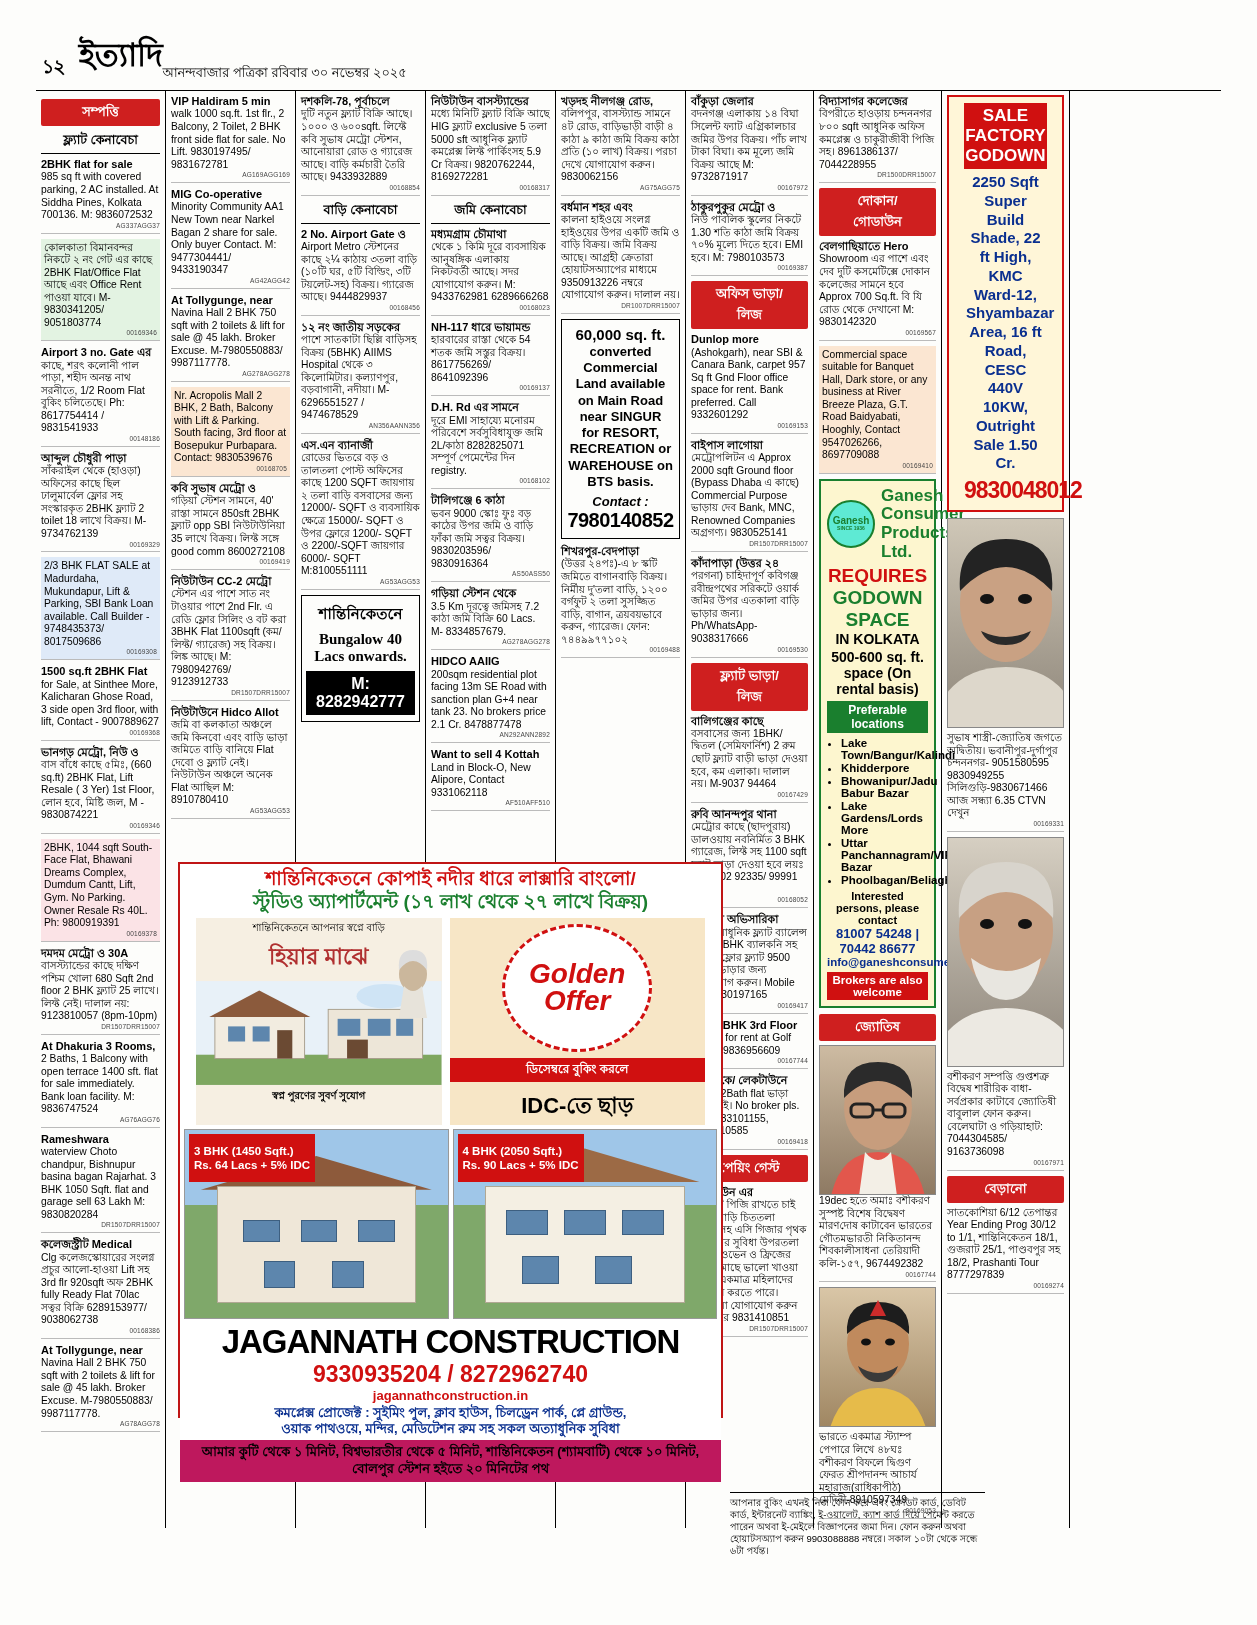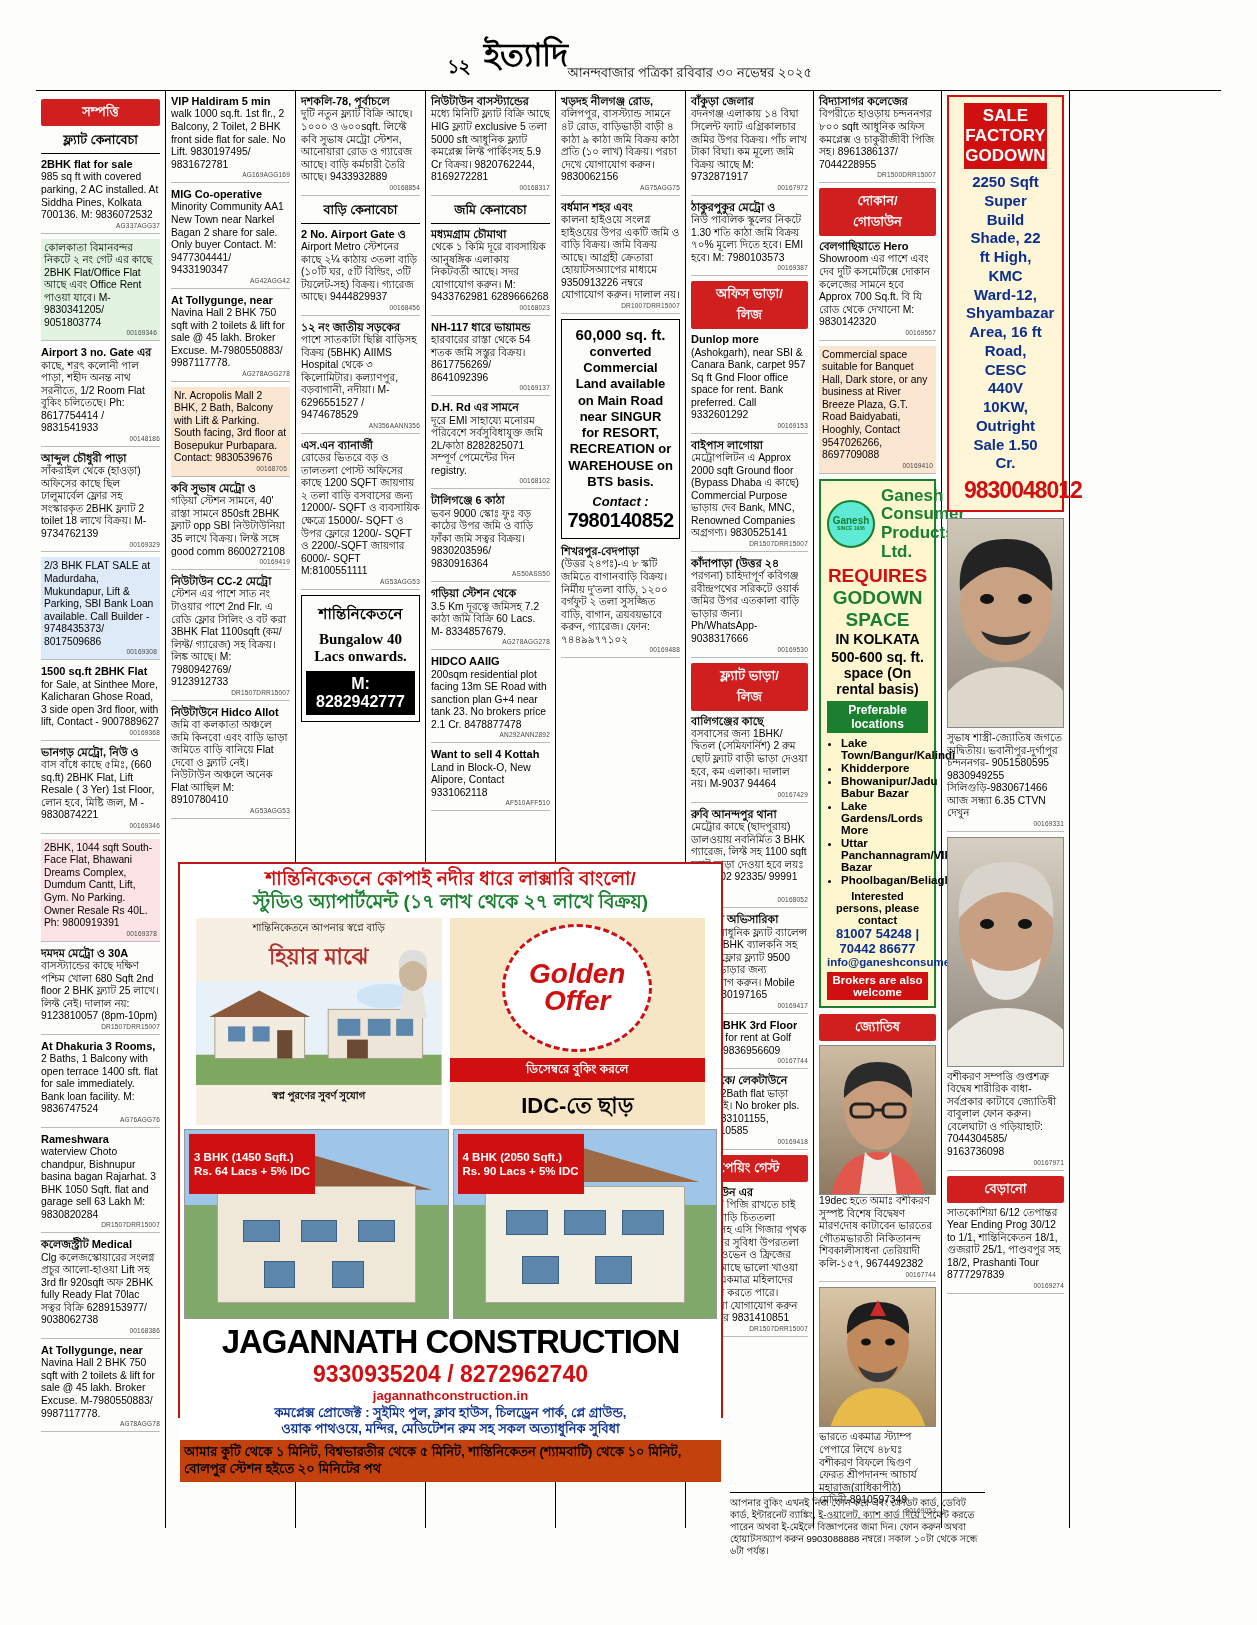--- a/index.html
+++ b/index.html
@@ -7,21 +7,21 @@
   body {
     width:1257px; height:1625px;
     background:#fdfdfb;
     font-family:"Liberation Sans", sans-serif;
     color:#000;
     position:relative;
   }
   .page { position:relative; width:1257px; height:1625px; padding:30px 36px 10px 36px; }
 
   
-  .masthead { display:flex; align-items:flex-end; justify-content:center; padding:0 4px 6px 6px; }
+  .masthead { display:flex; align-items:flex-end; justify-content:flex-start; padding:0 4px 6px 6px; }
   .mast-left { display:flex; align-items:flex-end; gap:14px; }
   .folio { font-size:19px; font-weight:bold; letter-spacing:-1px; }
   .mast-title { font-size:32px; font-weight:bold; letter-spacing:-0.5px; }
   .mast-right { font-size:13px; }
 
   
   .grid {
     display:grid;
     grid-template-columns: 130px 130px 130px 130px 130px 128px 128px 128px 160px;
     gap:0px;
@@ -115,27 +115,27 @@
     width:150px; height:128px; border-radius:50%;
     background:#fff; border:3px dashed #d01010;
     margin:6px auto 0 auto; display:flex; flex-direction:column;
     align-items:center; justify-content:center;
   }
   .golden .g1 { font-size:28px; color:#d01010; font-weight:bold; font-style:italic; line-height:0.95; }
   .ba-ribbon { background:#d01010; color:#fff; text-align:center; font-size:12px; font-weight:bold; padding:2px; margin-top:6px; }
   .ba-idc { text-align:center; font-size:22px; font-weight:bold; margin-top:6px; }
   .ba-photos { display:flex; gap:4px; padding:4px; }
   .photo-house { width:50%; height:190px; background:linear-gradient(180deg,#9fc6e8 0 40%,#7fa86a 40% 100%); position:relative; border:1px solid #999; }
-  .price-tag { position:absolute; top:4px; left:4px; background:#d01010; color:#fff; font-size:11.5px; font-weight:bold; padding:16px 5px; line-height:1.25; }
+  .price-tag { position:absolute; top:4px; left:4px; background:#d01010; color:#fff; font-size:11.5px; font-weight:bold; padding:10px 5px; line-height:1.25; }
   .ba-brand { text-align:center; }
   .ba-brand .name { font-size:33px; font-weight:bold; letter-spacing:-1px; }
   .ba-brand .phone { font-size:23px; font-weight:bold; color:#d01010; }
   .ba-brand .web { font-size:13px; font-weight:bold; color:#d01010; }
   .ba-feat { background:#fff; color:#0a2f8f; font-size:13px; font-weight:bold; text-align:center; line-height:1.3; padding:2px 6px; }
-  .ba-foot { background:#c2410c; font-size:13px; font-weight:bold; text-align:left; padding:4px; line-height:1.3; }
+  .ba-foot { background:#be185d; font-size:13px; font-weight:bold; text-align:center; padding:4px; line-height:1.3; }
 
   .house-body { position:absolute; left:12%; bottom:8%; width:76%; height:62%; background:#efe7d8; border:1px solid #b0a894; }
   .house-roof { position:absolute; left:6%; bottom:68%; width:88%; height:18%; background:#8d5a3b; clip-path:polygon(0 100%, 50% 0, 100% 100%); }
   .house-win { position:absolute; background:#5d86ad; border:1px solid #3d5f80; }
 </style>
 </head>
 <body>
 
 <div class="page">
 

